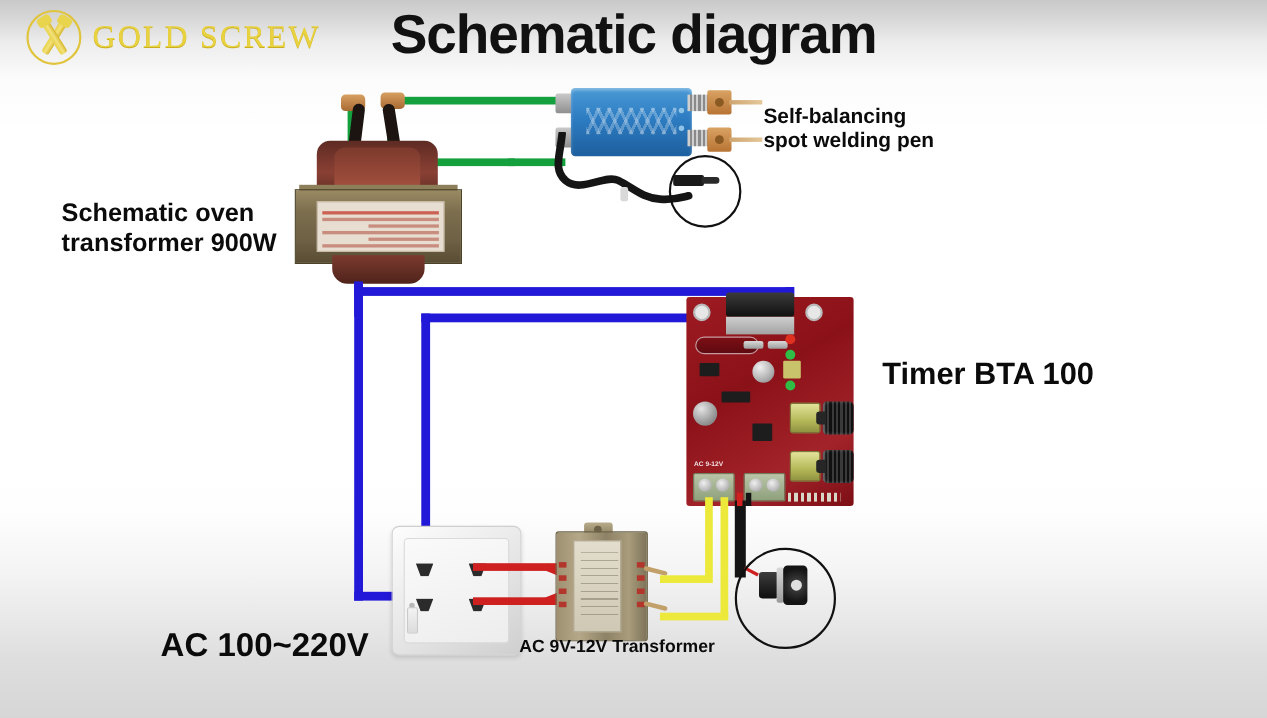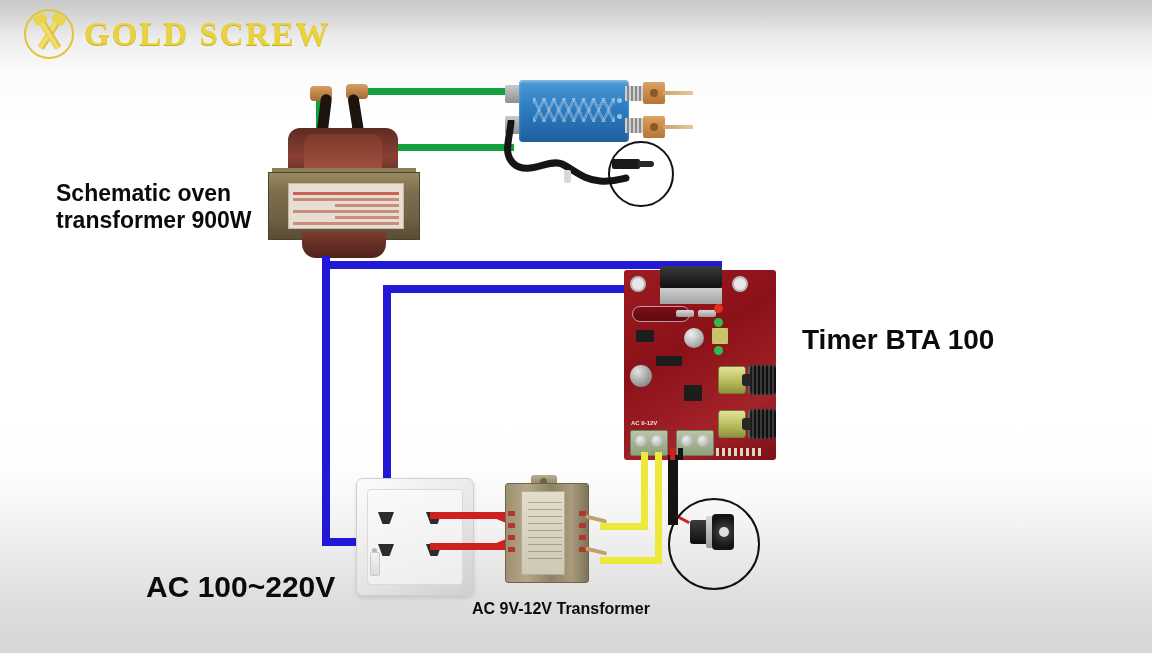--- a/index.html
+++ b/index.html
@@ -28,35 +28,35 @@
     border-radius:2px;
   }
   .logo-circle .screw::before{
     content:"";position:absolute;left:-3px;top:-5px;width:13px;height:9px;
     background:#e9d44e;border-radius:3px;
   }
   .logo-circle .s1{transform:rotate(32deg);}
   .logo-circle .s2{transform:rotate(-32deg);}
   .logo-text{
     font-family:"Liberation Serif", serif;
-    font-weight:bold;font-size:33px;letter-spacing:2px;color:#e9d23f;
+    font-weight:normal;font-size:29px;letter-spacing:2px;color:#e9d23f;
     text-shadow:0 1px 0 #c9ae21;
   }
   
   .title{
     position:absolute;left:0;top:2px;width:1152px;text-align:center;
     font-size:50px;font-weight:bold;color:#111;letter-spacing:-1px;
   }
   
   .lbl{position:absolute;color:#0b0b0b;font-weight:bold;line-height:1.16;white-space:pre-line;}
   #lbl-mot{left:56px;top:180px;font-size:23px;}
   #lbl-pen{left:694px;top:96px;font-size:19px;}
   #lbl-timer{left:786px;top:324px;font-size:28px;margin-left:16px;}
   #lbl-ac{left:146px;top:570px;font-size:30px;}
-  #lbl-xfmr{left:472px;top:600px;font-size:16px;}
+  #lbl-xfmr{left:472px;top:580px;font-size:16px;}
   #lbl-jack{left:762px;top:547px;font-size:16px;}
 
   
   .wire{position:absolute;}
   .w-green{background:#14a03c;}
   .w-blue{background:#2218d8;}
   .w-red{background:#cf2020;}
   .w-yellow{background:#ece93a;}
   .w-black{background:#141414;}
 
@@ -270,20 +270,21 @@
 <div id="stage">
 
   <div class="logo-wrap">
     <div class="logo-circle">
       <div class="screw s1"></div>
       <div class="screw s2"></div>
     </div>
     <div class="logo-text">GOLD SCREW</div>
   </div>
 
+  <div class="title">Schematic diagram</div>
 
   <div class="wire w-green" style="left:316px;top:88px;width:7px;height:62px;"></div>
   <div class="wire w-green" style="left:316px;top:144px;width:152px;height:7px;"></div>
   <div class="wire w-green" style="left:352px;top:88px;width:7px;height:62px;"></div>
   <div class="wire w-green" style="left:352px;top:88px;width:158px;height:7px;"></div>
   <div class="wire w-green" style="left:462px;top:144px;width:52px;height:7px;"></div>
 
   <div id="mot">
     <div class="lugL"></div>
     <div class="lugR"></div>
@@ -425,17 +426,19 @@
 
   <div id="jack">
     <div class="barrel"></div>
     <div class="ring"></div>
     <div class="face"></div>
   </div>
   <div id="circle-jack"></div>
 
   <div class="lbl" id="lbl-mot">Schematic oven
 transformer 900W</div>
+  <div class="lbl" id="lbl-pen">Self-balancing
+spot welding pen</div>
   <div class="lbl" id="lbl-timer">Timer BTA 100</div>
   <div class="lbl" id="lbl-ac">AC 100~220V</div>
   <div class="lbl" id="lbl-xfmr">AC 9V-12V Transformer</div>
 
 </div>
 
 </body></html>

